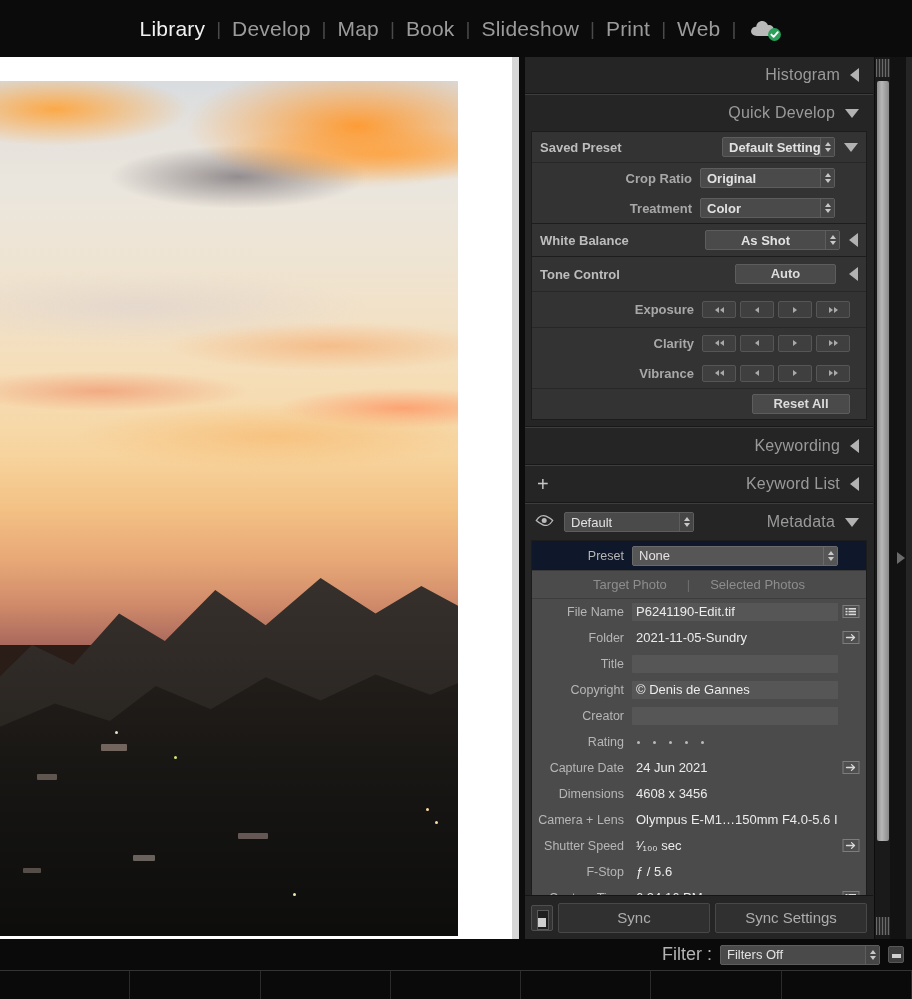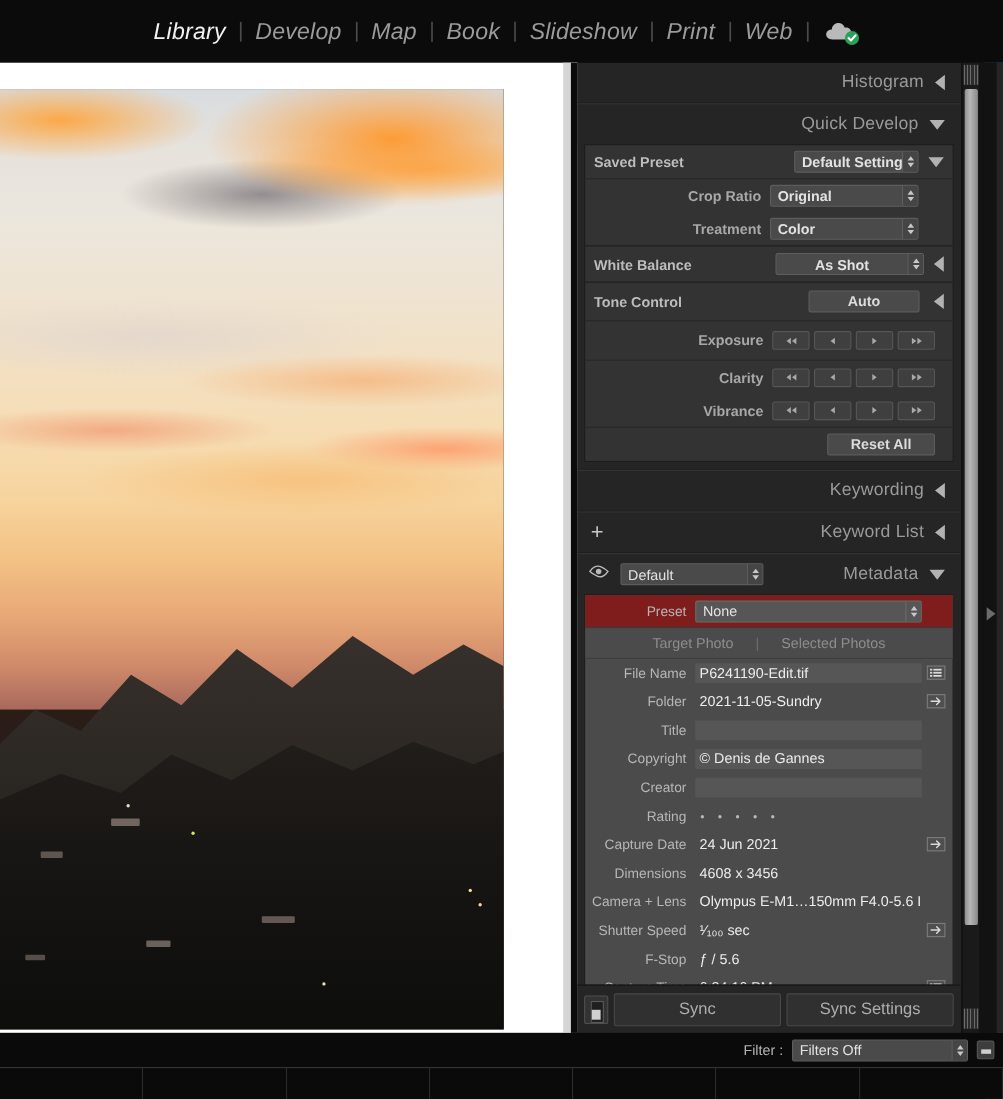--- a/index.html
+++ b/index.html
@@ -12,21 +12,21 @@
   #app { position: relative; width: 912px; height: 999px; background: #000; }
 
   
   .bg-window { position: absolute; right: 0; top: 0; width: 17px; height: 999px; background: #0a0a0a; }
   .bg-strip { position: absolute; right: 0; width: 17px; }
 
   
   .topbar {
     position: absolute; left: 0; top: 0; width: 912px; height: 57px;
     background: #0b0b0b;
-    display: flex; align-items: center; justify-content: center; font-style: italic;
+    display: flex; align-items: center; justify-content: center;
   }
   .modules { display: flex; align-items: center; gap: 0; padding-right: 4px; }
   .module {
     font-size: 21px; color: #9b9b9b; padding: 0 11px; letter-spacing: .2px;
     cursor: pointer; line-height: 30px; white-space: nowrap;
   }
   .module.active { color: #f2f2f2; }
   .msep { color: #4a4a4a; font-size: 19px; line-height: 26px; }
   .cloud-wrap { position: relative; width: 34px; height: 26px; margin-left: 9px; cursor: pointer; }
 
@@ -167,21 +167,21 @@
   .panel-edge { position: absolute; right: 6px; top: 0; width: 16px; height: 882px; background: #121212; }
   .edge-tri { position: absolute; right: 7px; top: 495px; width: 0; height: 0;
               border-top: 6px solid transparent; border-bottom: 6px solid transparent; border-left: 8px solid #6b6b6b; cursor: pointer; }
 
   
   .filter-bar {
     position: absolute; left: 0; bottom: 29px; width: 912px; height: 31px;
     background: #0a0a0a; display: flex; align-items: center; justify-content: flex-end;
     padding-right: 8px; gap: 8px;
   }
-  .filter-lbl { font-size: 13px; color: #b4b4b4; }
+  .filter-lbl { font-size: 18px; color: #b4b4b4; }
   .filter-combo { width: 160px; height: 20px; }
   .filmstrip-toggle { width: 16px; height: 17px; background: #3d3d3d; border: 1px solid #575757; border-radius: 2px; position: relative; cursor: pointer; }
   .filmstrip-toggle::after { content:""; position:absolute; left:3px; top:7px; width:9px; height:4px; background:#cfcfcf; }
 
   .filmstrip { position: absolute; left: 0; bottom: 0; width: 912px; height: 29px; background: #0a0a0a; border-top: 1px solid #343434; display: flex; }
   .fs-cell { flex: 1; border-right: 1px solid #2b2b2b; }
 
   .panel-gap { position: absolute; left: 512px; top: 57px; width: 13px; height: 882px; background: #d6d6d6; }
   .panel-gap2 { position: absolute; left: 519px; top: 57px; width: 6px; height: 882px; background: #0c0c0c; }
 </style>
@@ -441,21 +441,21 @@
               </span>
           </div>
         </div>
         <div style="display:flex;align-items:center">
           <span class="sect-title">Metadata</span>
           <span class="tri tri-down"></span>
         </div>
       </div>
 
       <div class="meta-box">
-        <div class="meta-row" style="height:30px;border-bottom:1px solid #3a3a3a;background:#7f1d1d">
+        <div class="meta-row" style="height:30px;border-bottom:1px solid #3a3a3a;background:#0f172a">
           <span class="meta-lbl">Preset</span>
           <div class="combo" style="flex:1;background:#565656;border-color:#6a6a6a">
             <span class="cval left">None</span>
             <span class="stepper" style="background:#565656;border-color:#6a6a6a">
                 <i class="st-up"></i>
                 <i class="st-dn"></i>
               </span>
           </div>
           <span class="meta-act spacer"></span>
         </div>

